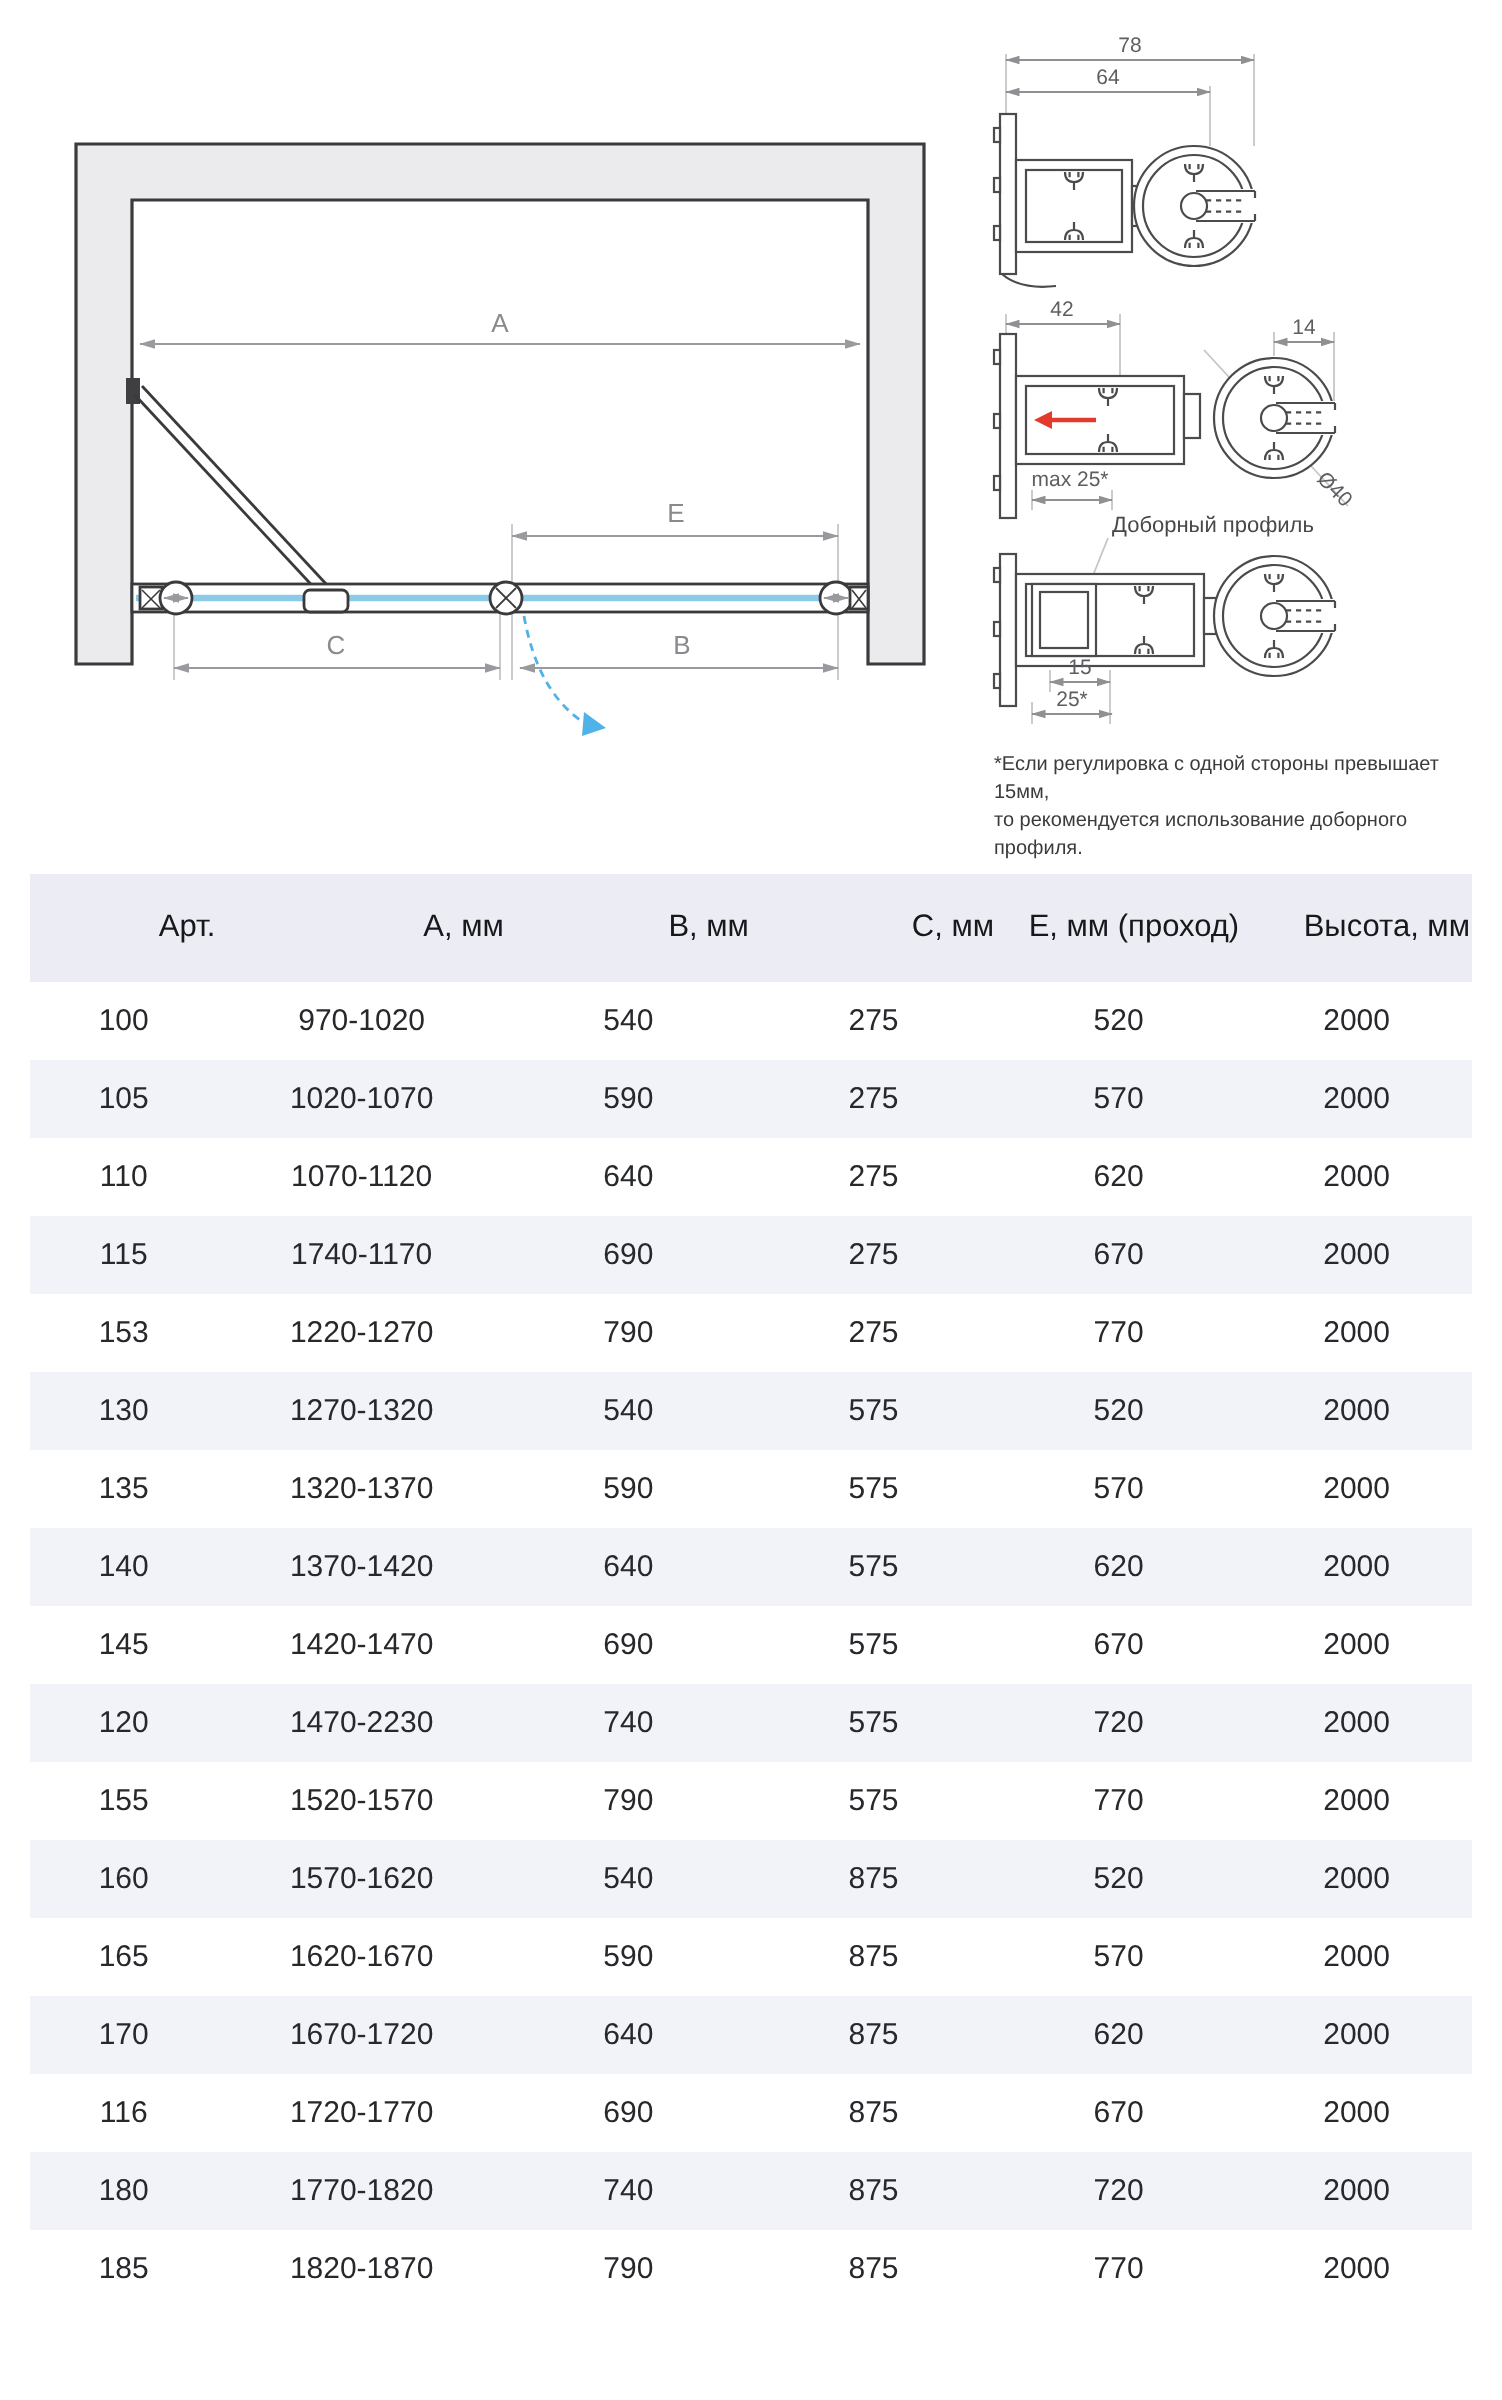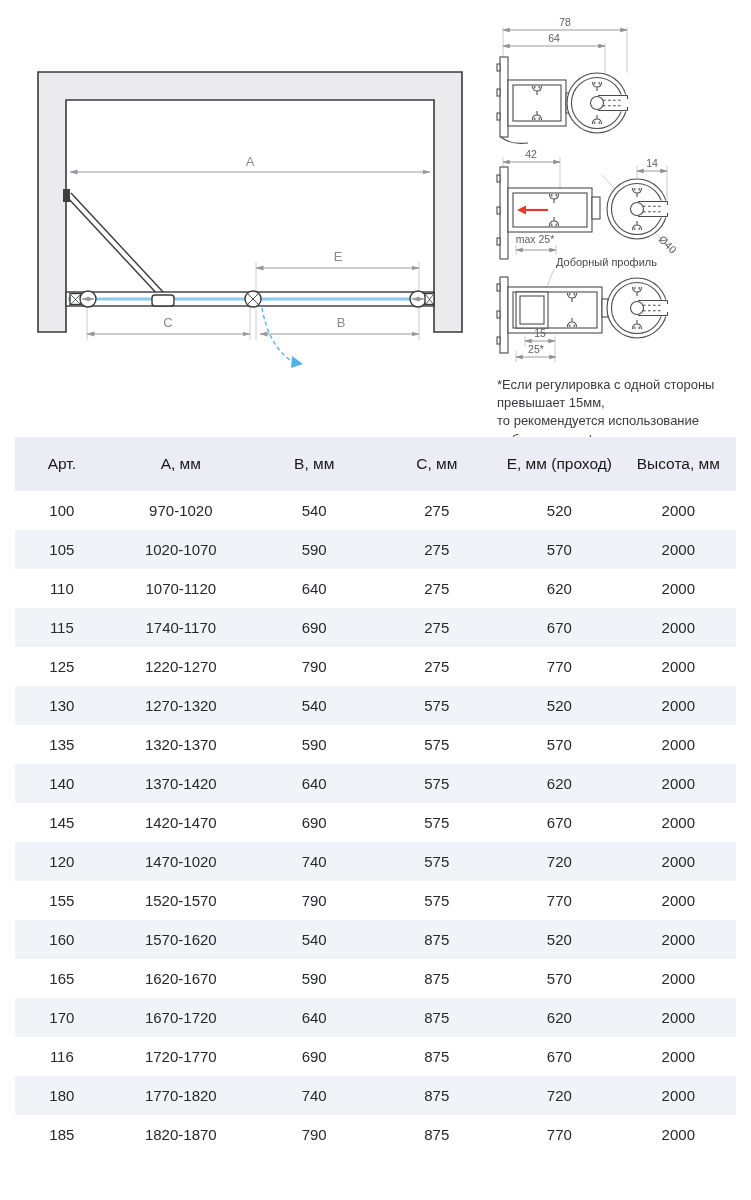--- a/index.html
+++ b/index.html
@@ -5,21 +5,21 @@
   html,body{margin:0;padding:0;}
   body{
     width:751px;height:1200px;position:relative;background:#fff;
     font-family:"Liberation Sans","DejaVu Sans",sans-serif;overflow:hidden;
   }
   .drawing-area{position:absolute;left:0;top:0;width:751px;height:437px;}
   #main-drawing{position:absolute;left:0;top:0;}
   #profiles{position:absolute;left:490px;top:5px;}
   .footnote{
     position:absolute;left:497px;top:376px;width:252px;
-    font-size:13px;line-height:1.4;color:#3b3b3e;
+    font-size:10px;line-height:1.4;color:#3b3b3e;
   }
   
   .wall{fill:#EBEBED;stroke:#3A3A3C;stroke-width:1.6;}
   .frame{fill:#fff;stroke:#3A3A3C;stroke-width:1.4;}
   .glass{stroke:#8CCBE8;stroke-width:3.2;}
   .dim{stroke:#9A9A9E;stroke-width:1;fill:none;}
   .ext{stroke:#C6C6CA;stroke-width:0.9;fill:none;}
   .dimlabel{fill:#8A8A8E;font-size:13px;text-anchor:middle;}
   .p{stroke:#4B4B4E;stroke-width:1.1;fill:none;}
   .pw{stroke:#4B4B4E;stroke-width:1.1;fill:#fff;}
@@ -27,21 +27,21 @@
   .pdimlabel{fill:#5E5E62;font-size:10.5px;text-anchor:middle;}
   .plabel{fill:#48484B;font-size:11px;}
   .arc{stroke:#4FB3E8;stroke-width:1.4;fill:none;stroke-dasharray:4,3;}
   
   table.spec{
     position:absolute;top:437px;left:15px;width:721px;
     border-collapse:collapse;table-layout:fixed;
   }
   table.spec th{
     background:#ECEDF4;height:52px;font-size:15.5px;font-weight:500;
-    color:#17181A;text-align:center;vertical-align:middle;
+    color:#17181A;text-align:right;vertical-align:middle;
   }
   table.spec td{
     height:37px;font-size:15px;color:#26282B;text-align:center;
     vertical-align:middle;font-weight:400;
   }
   table.spec tbody tr:nth-child(even){background:#F2F3F8;}
 </style>
 </head>
 <body>
 
@@ -269,21 +269,21 @@
       </tr>
       <tr>
         <td>115</td>
         <td>1740-1170</td>
         <td>690</td>
         <td>275</td>
         <td>670</td>
         <td>2000</td>
       </tr>
       <tr>
-        <td>125</td>
+        <td>153</td>
         <td>1220-1270</td>
         <td>790</td>
         <td>275</td>
         <td>770</td>
         <td>2000</td>
       </tr>
       <tr>
         <td>130</td>
         <td>1270-1320</td>
         <td>540</td>
@@ -310,21 +310,21 @@
       <tr>
         <td>145</td>
         <td>1420-1470</td>
         <td>690</td>
         <td>575</td>
         <td>670</td>
         <td>2000</td>
       </tr>
       <tr>
         <td>120</td>
-        <td>1470-1020</td>
+        <td>1470-2230</td>
         <td>740</td>
         <td>575</td>
         <td>720</td>
         <td>2000</td>
       </tr>
       <tr>
         <td>155</td>
         <td>1520-1570</td>
         <td>790</td>
         <td>575</td>

